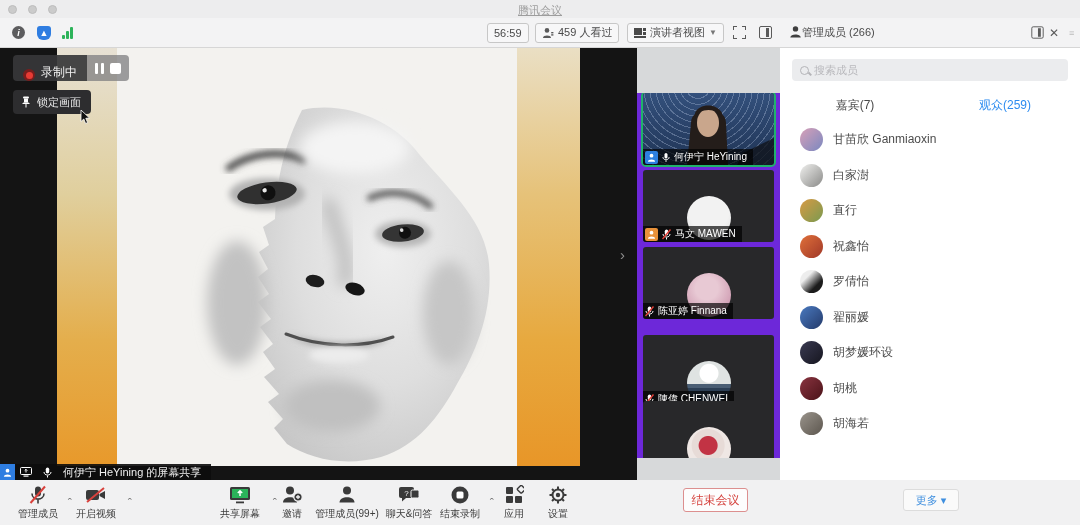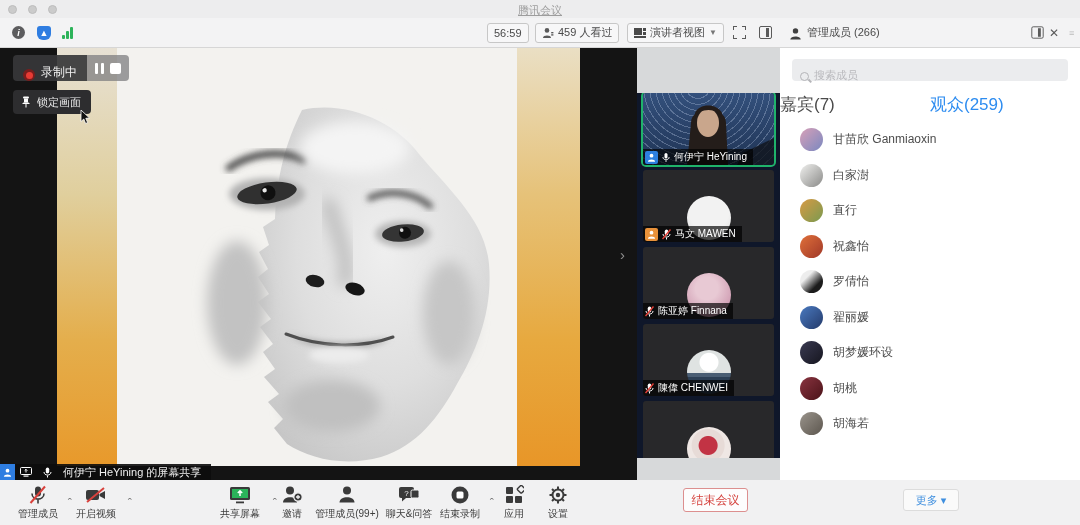--- a/index.html
+++ b/index.html
@@ -55,38 +55,38 @@
   .stop-glyph { width:11px; height:11px; background:#fff; border-radius:2px; }
   .lockbtn { position:absolute; left:13px; top:42px; height:24px; background:#2d2d2f; border-radius:4px; display:flex; align-items:center; gap:6px; padding:0 10px 0 8px; color:#ededed; font-size:11px; }
   .cursor { position:absolute; left:80px; top:62px; }
 
   .sharebanner { position:absolute; left:0; bottom:0; height:16px; display:flex; align-items:stretch; }
   .sb-chip { width:15px; background:#2e7de1; display:flex; align-items:center; justify-content:center; }
   .sb-bar { background:rgba(12,12,12,0.9); display:flex; align-items:center; gap:11px; padding:0 10px 0 5px; color:#f0f0f0; font-size:11px; }
 
   
   .thumbs { position:relative; width:143px; background:#d7d9da; flex:none; }
-  .thumbs-backdrop { position:absolute; left:0; right:0; top:45px; bottom:22px; background:#0f172a; overflow:hidden; }
+  .thumbs-backdrop { position:absolute; left:0; right:0; top:45px; bottom:22px; background:#6d28d9; overflow:hidden; }
   .tile { position:absolute; left:6px; width:131px; height:72px; background:#28282a; border-radius:3px; overflow:hidden; }
   .tile.active { box-shadow:0 0 0 2px #1fb36b; }
   .tile-label { position:absolute; left:0; bottom:0; height:16px; background:rgba(0,0,0,0.68); display:flex; align-items:center; gap:4px; padding:0 6px 0 2px; color:#fff; font-size:10px; white-space:nowrap; }
   .badge { width:13px; height:13px; border-radius:2px; display:flex; align-items:center; justify-content:center; flex:none; }
   .avatar-big { position:absolute; left:50%; top:26px; transform:translateX(-50%); width:44px; height:44px; border-radius:50%; }
   .videobg { position:absolute; inset:0;
     background: repeating-radial-gradient(circle at 42% -10%, rgba(200,215,240,0.30) 0 1px, rgba(0,0,0,0) 1px 6px), linear-gradient(#33507c, #203455); }
 
   
   .members { flex:1; background:#ffffff; position:relative; overflow:hidden; }
-  .searchbox { position:absolute; left:12px; right:12px; top:11px; height:22px; background:#ebecee; border-radius:4px; display:flex; align-items:flex-end; gap:5px; padding:0 8px; }
+  .searchbox { position:absolute; left:12px; right:12px; top:11px; height:22px; background:#ebecee; border-radius:4px; display:flex; align-items:center; gap:5px; padding:0 8px; }
   .searchbox input { border:0; outline:0; background:transparent; font-size:11px; color:#555; width:100%; font-family:inherit; }
   .searchbox input::placeholder { color:#b8b8bc; }
   .mag { width:9px; height:9px; border:1.5px solid #b4b4b8; border-radius:50%; position:relative; flex:none; }
   .mag::after { content:""; position:absolute; width:4px; height:1.5px; background:#b4b4b8; transform:rotate(45deg); right:-4px; bottom:-1px; }
   .tabs { position:absolute; top:44px; left:0; right:0; height:26px; display:flex; }
-  .tab { flex:1; text-align:left; font-size:17px; line-height:26px; }
+  .tab { flex:1; text-align:center; font-size:12px; line-height:26px; }
   .tab-guests { color:#4a4a4a; }
   .tab-aud { color:#2d8cf0; }
   .mlist { position:absolute; top:74px; left:0; right:0; bottom:0; }
   .mrow { display:flex; align-items:center; height:35.5px; padding-left:20px; gap:10px; }
   .mavatar { width:23px; height:23px; border-radius:50%; flex:none; }
   .mname { font-size:12px; color:#4c4c4c; }
 
   
   .bottombar { position:relative; height:45px; background:#f1f1f2; }
   .tool { position:absolute; top:5px; display:flex; flex-direction:column; align-items:center; gap:2px; color:#3c3c3c; }
@@ -162,21 +162,21 @@
           <i></i>
           <i></i>
           <i></i>
         </span>
       </div>
     <div class="tb-abs" style="left:759px;">
         <span class="rect-icon"></span>
       </div>
 
     <div class="tb-abs" style="left:789px;">
-      <span style="display:flex;align-items:flex-end;gap:5px;">
+      <span style="display:flex;align-items:flex-start;">
         <svg width="13" height="13" viewBox="0 0 12 12">
             <circle cx="6" cy="3.6" r="2.5" fill="#3f3f3f"></circle>
             <path d="M1.2 11.5 C1.2 7.8 10.8 7.8 10.8 11.5 Z" fill="#3f3f3f"></path>
           </svg>
         <span class="tb-text">管理成员 (266)</span>
       </span>
     </div>
 
     <div class="tb-abs" style="left:1031px;">
         <span class="rect-icon" style="transform:scale(0.95);"></span>
@@ -349,21 +349,21 @@
             <svg width="9" height="11" viewBox="0 0 9 11">
                 <rect x="2.8" y="0.5" width="3.4" height="6" rx="1.7" fill="#fff"></rect>
                 <path d="M1 5 C1 9 8 9 8 5" stroke="#fff" fill="none" stroke-width="1"></path>
                 <rect x="4" y="8.5" width="1" height="2" fill="#fff"></rect>
                 <line x1="0.5" y1="10" x2="8.5" y2="0.5" stroke="#e74038" stroke-width="1.4"></line>
               </svg>
             <span>陈亚婷 Finnana</span>
           </div>
         </div>
 
-        <div class="tile" style="top:231px;">
+        <div class="tile" style="top:242px;">
           <div class="avatar-big" style="background:radial-gradient(circle at 50% 28%, #ffffff 0 9px, rgba(255,255,255,0) 10px), linear-gradient(#dfe3e2 0 52%, #4a5e74 52% 62%, #2c3f55 62% 100%);"></div>
           <div class="tile-label">
             <svg width="9" height="11" viewBox="0 0 9 11">
                 <rect x="2.8" y="0.5" width="3.4" height="6" rx="1.7" fill="#fff"></rect>
                 <path d="M1 5 C1 9 8 9 8 5" stroke="#fff" fill="none" stroke-width="1"></path>
                 <rect x="4" y="8.5" width="1" height="2" fill="#fff"></rect>
                 <line x1="0.5" y1="10" x2="8.5" y2="0.5" stroke="#e74038" stroke-width="1.4"></line>
               </svg>
             <span>陳偉 CHENWEI</span>
           </div>

